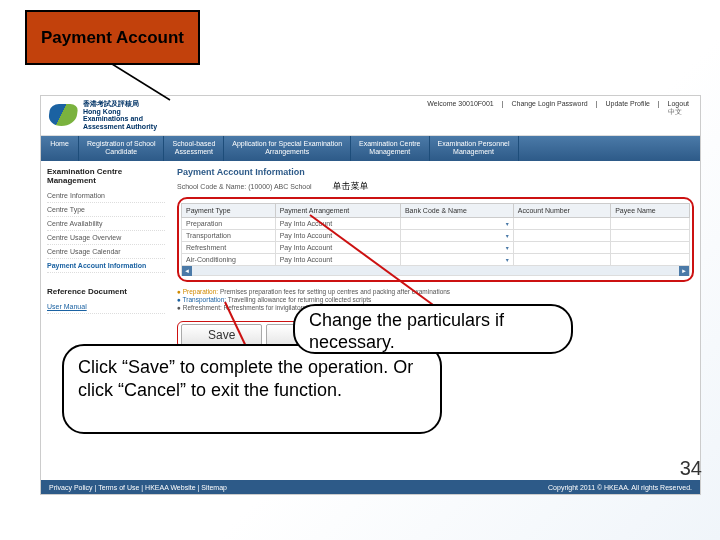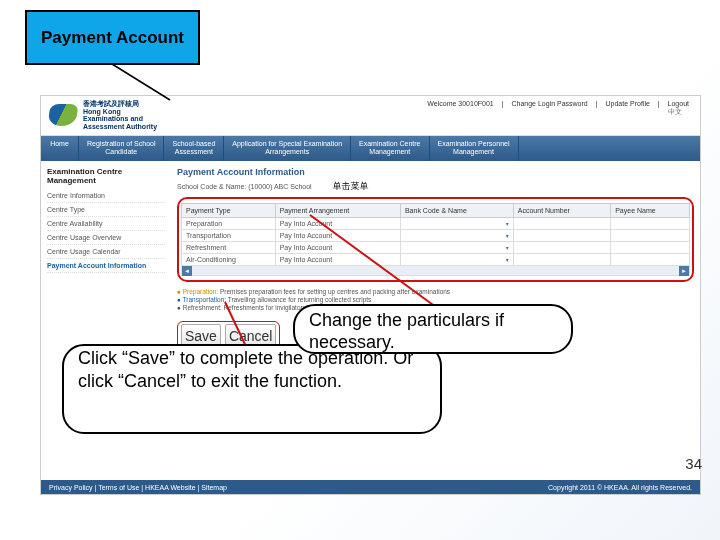--- a/index.html
+++ b/index.html
@@ -2,21 +2,21 @@
 <html><head>
 <meta charset="utf-8">
 <style>
   * { box-sizing: border-box; margin: 0; padding: 0; }
   body { font-family: Arial, sans-serif; width: 720px; height: 540px; background: #fff; position: relative; overflow: hidden; }
 
   .slide-bg { position: absolute; top: 0; left: 0; width: 720px; height: 540px; background: linear-gradient(135deg, #fff 60%, #f0f5fa 100%); }
 
   .title-callout {
     position: absolute; top: 10px; left: 25px; width: 175px; height: 55px;
-    border: 2px solid #000; background: #0ea5e9; display: flex; align-items: center; justify-content: center;
+    border: 2px solid #000; background: #c2410c; display: flex; align-items: center; justify-content: center;
     font-weight: bold; font-size: 17px; text-align: center; line-height: 1.25;
   }
 
   .app-frame {
     position: absolute; top: 95px; left: 40px; width: 661px; height: 400px;
     background: #fff; border: 1px solid #ccc; overflow: hidden;
   }
 
   .app-header {
     display: flex; justify-content: space-between; align-items: flex-start;
@@ -65,43 +65,43 @@
   .scroll-arrow.left { left: 0; }
   .scroll-arrow.right { right: 0; }
 
   .notes-block { font-size: 6.5px; color: #555; line-height: 1.3; margin-bottom: 8px; }
   .notes-block .orange { color: #d08a00; }
   .notes-block .blue { color: #1b62a2; }
 
   .btn-row { }
   .btn-wrap { display: inline-block; border: 1.5px solid #c11; border-radius: 6px; padding: 2px; }
   .form-btn {
-    display: inline-block; padding: 3px 3px; font-size: 14px; color: #333;
+    display: inline-block; padding: 3px 26px; font-size: 12px; color: #333;
     background: linear-gradient(#fff, #e6e6e6); border: 1px solid #aaa; border-radius: 2px; margin: 0 1px;
   }
 
   .footer-bar {
     position: absolute; bottom: 0; left: 0; right: 0; height: 14px;
     background: #2d5a88; color: #fff; font-size: 7px; display: flex; justify-content: space-between;
     align-items: center; padding: 0 8px;
   }
 
   
   .callout-upper {
     position: absolute; top: 304px; left: 293px; width: 280px; height: 50px;
     border: 2px solid #000; border-radius: 22px; background: #fff;
     font-size: 18px; padding: 4px 14px; line-height: 1.2; z-index: 20;
   }
   .callout-lower {
     position: absolute; top: 344px; left: 62px; width: 380px; height: 90px;
     border: 2px solid #000; border-radius: 22px; background: #fff;
-    font-size: 18px; padding: 1px 14px; line-height: 1.25; z-index: 19;
+    font-size: 18px; padding: 10px 14px; line-height: 1.25; z-index: 19;
   }
   .slide-num {
-    position: absolute; bottom: 68px; right: 18px; font-size: 15px; color: #333; z-index: 20;
+    position: absolute; bottom: 60px; right: 18px; font-size: 20px; color: #333; z-index: 20;
   }
 
   
   svg.pointer { position: absolute; z-index: 15; pointer-events: none; }
 </style>
 </head>
 <body>
 
 <div class="slide-bg"></div>
 
@@ -156,20 +156,24 @@
 
   <div class="content-area">
     <div class="sidebar">
       <div class="sidebar-title">Examination Centre Management</div>
       <div class="sidebar-item">Centre Information</div>
       <div class="sidebar-item">Centre Type</div>
       <div class="sidebar-item">Centre Availability</div>
       <div class="sidebar-item">Centre Usage Overview</div>
       <div class="sidebar-item">Centre Usage Calendar</div>
       <div class="sidebar-item active">Payment Account Information</div>
+      <div class="ref-doc">
+        <div class="sidebar-title">Reference Document</div>
+        <div class="sidebar-item ref-link">User Manual</div>
+      </div>
     </div>
 
     <div class="main-panel">
       <div class="panel-title">Payment Account Information</div>
       <div class="school-info">
         <span>School Code &amp; Name:</span>
         <span>(10000) ABC School</span>
         <span class="chinese-overlay">单击菜单</span>
       </div>
 

